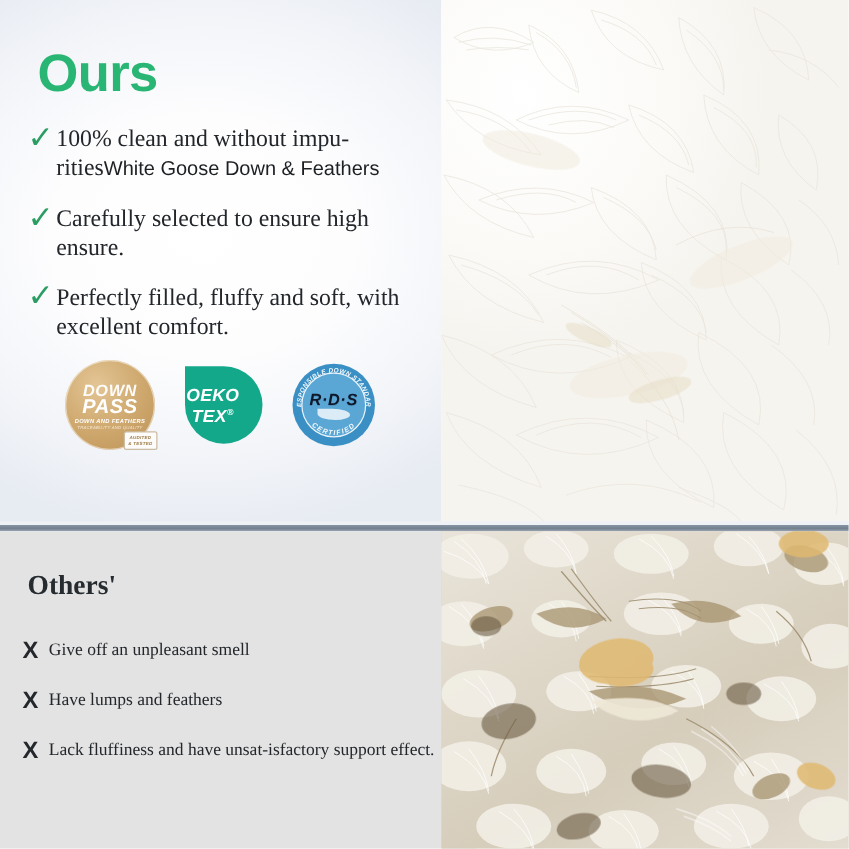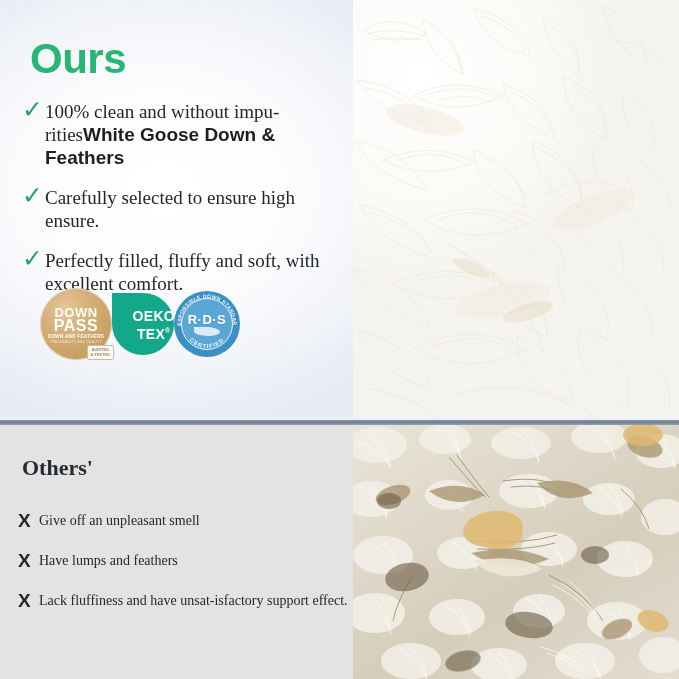--- a/index.html
+++ b/index.html
@@ -44,25 +44,25 @@
     flex:0 0 auto;width:22px;margin-right:1px;margin-top:-1px;
     color:#2a9d63;font-size:25px;line-height:22px;
     font-family:"DejaVu Sans", sans-serif;font-weight:normal;
   }
   .btxt{
     flex:1 1 auto;font-size:19px;line-height:23px;color:#23272b;
     font-family:"Liberation Serif", serif;
   }
   .btxt b{
     font-family:"Liberation Sans", sans-serif;
-    font-weight:bold;font-size:19px;color:#1d2023;
-  }
-
-  
-  .badges{position:absolute;left:40px;top:288px;display:flex;align-items:center;}
+    font-weight:normal;font-size:16px;color:#1d2023;
+  }
+
+  
+  .badges{position:absolute;left:52px;top:288px;display:flex;align-items:center;gap:24px;font-style:italic;}
 
   .badge{position:relative;}
 
   
   .dp{width:72px;height:72px;border-radius:50%;
       background:radial-gradient(circle at 35% 28%, #e0c190 0%, #cfa96f 45%, #b9study 46%, #bb9255 100%);
       background:radial-gradient(circle at 35% 28%, #e3c595 0%, #cfa96f 50%, #bd9257 100%);
       display:flex;flex-direction:column;align-items:center;justify-content:center;
       box-shadow:0 0 0 1px rgba(255,255,255,.5) inset;}
   .dp .l1{font-family:"Liberation Sans", sans-serif;font-weight:bold;font-size:13px;
@@ -74,33 +74,33 @@
   .dp .l4{font-family:"Liberation Sans", sans-serif;font-size:3.4px;color:#f4e7d2;
           letter-spacing:.2px;line-height:5px;}
   .dp-tag{position:absolute;right:-2px;bottom:0px;background:#fdfcfa;
           border:1px solid #cbbda4;border-radius:2px;padding:2px 3px;text-align:center;}
   .dp-tag span{display:block;font-family:"Liberation Sans", sans-serif;font-weight:bold;
           font-size:3.6px;line-height:4.4px;color:#9c7b45;letter-spacing:.2px;}
 
   
   .oeko{width:62px;height:62px;background:#14a88b;
         border-radius:0 50% 50% 50%;
-        display:flex;align-items:center;justify-content:flex-end;}
+        display:flex;align-items:center;justify-content:flex-start;}
   .oeko .in{text-align:center;color:#fff;font-family:"Liberation Sans", sans-serif;
             font-weight:bold;transform:translate(1px,1px);}
   .oeko .o1{font-size:14px;line-height:14px;letter-spacing:.3px;}
   .oeko .o2{font-size:14px;line-height:15px;letter-spacing:.3px;}
   .oeko sup{font-size:7px;vertical-align:super;}
 
   
   .rds{width:66px;height:66px;border-radius:50%;background:#3a8fc4;position:relative;
        display:flex;align-items:center;justify-content:center;}
   .rds .ring{position:absolute;left:7px;top:7px;right:7px;bottom:7px;border-radius:50%;
              border:1.5px solid #eaf4fb;background:#5aa6d4;}
-  .rds .core{position:relative;z-index:3;text-align:left;color:#ffffff;}
+  .rds .core{position:relative;z-index:3;text-align:left;color:#0f172a;}
   .rds .rdsmain{font-family:"Liberation Sans", sans-serif;font-weight:bold;
                 font-size:13px;letter-spacing:.5px;line-height:13px;
                 text-shadow:0 1px 0 rgba(0,0,0,.12);}
   .rds .feather{width:26px;height:9px;margin:1px auto 0;border-radius:0 60% 50% 60%;
                 background:#eaf4fb;opacity:.9;}
   .rds svg{position:absolute;left:0;top:0;z-index:5;}
 
   
   .others-title{
     position:absolute;left:22px;top:32px;

